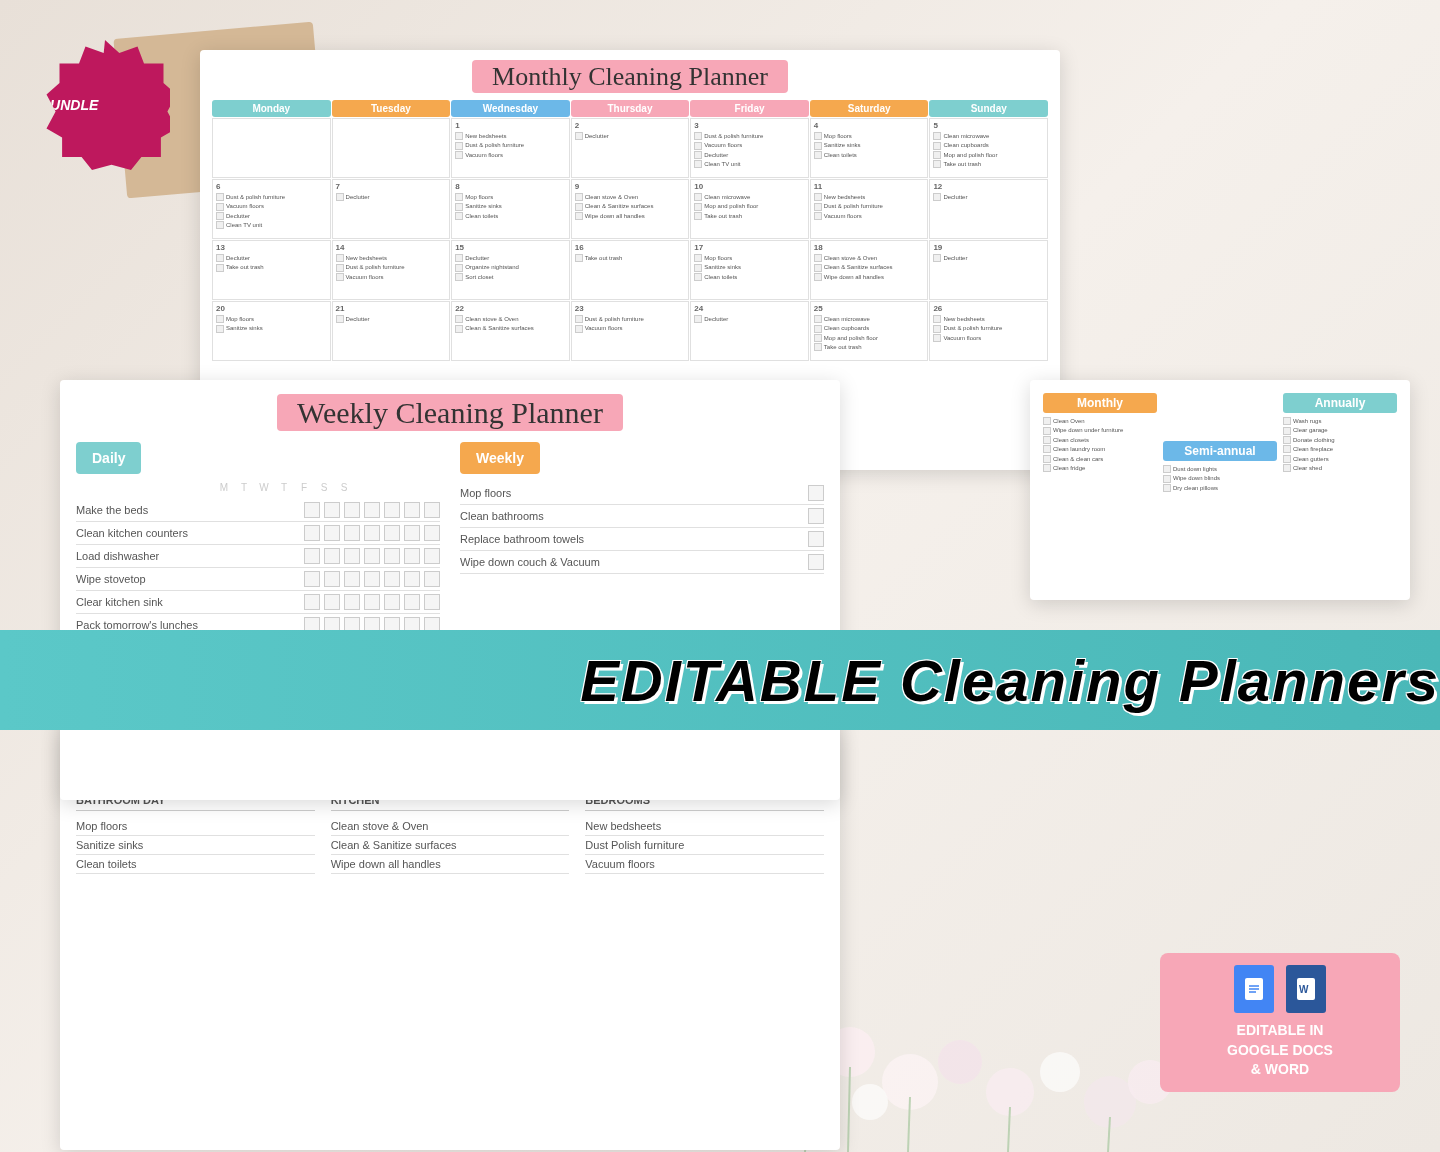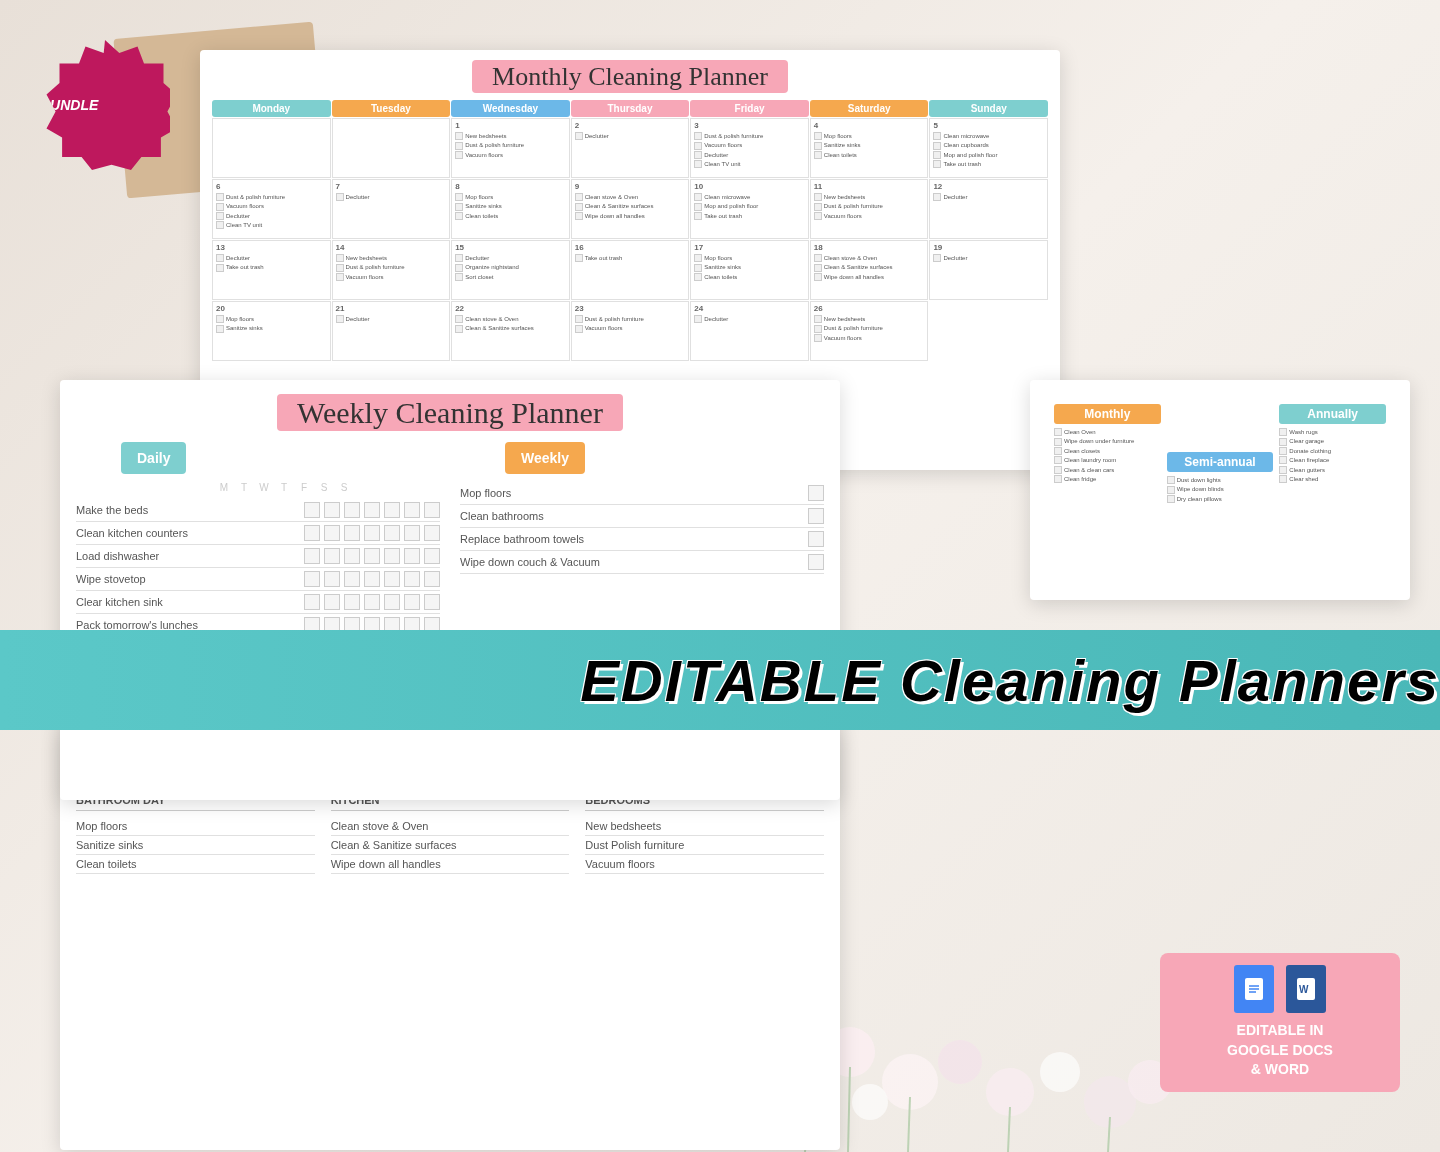--- a/index.html
+++ b/index.html
@@ -170,21 +170,20 @@
     }
 
     .section-label {
       display: inline-block;
       padding: 8px 16px;
       border-radius: 4px;
       font-size: 14px;
       font-weight: bold;
       color: white;
       margin-bottom: 8px;
-      margin-left: 45px;
     }
     .label-daily { background: #7ecfcf; }
     .label-weekly { background: #f5a84e; }
     .label-monday { background: #f7a7b7; }
     .label-tuesday { background: #7ecfcf; }
 
     .daily-section { flex: 1; }
     .weekly-section { flex: 1; }
 
     .days-row {
@@ -222,21 +221,21 @@
       position: absolute;
       top: 380px;
       right: 30px;
       width: 380px;
       height: 220px;
       background: white;
       z-index: 8;
       border-radius: 4px;
       box-shadow: 0 4px 20px rgba(0,0,0,0.15);
       overflow: hidden;
-      padding: 24px;
+      padding: 13px;
     }
     .right-card-grid {
       display: grid;
       grid-template-columns: repeat(3, 1fr);
       gap: 6px;
     }
     .period-header {
       text-align: center;
       padding: 3px 8px;
       border-radius: 3px;
@@ -659,20 +658,39 @@
       <div class="task-item">
           <div class="task-check"></div>
           <span class="cell-text">Vacuum floors</span>
         </div>
     </div>
     <div class="day-cell">
       <div class="day-num">24</div>
       <div class="task-item">
           <div class="task-check"></div>
           <span class="cell-text">Declutter</span>
+        </div>
+    </div>
+    <div class="day-cell">
+      <div class="day-num">25</div>
+      <div class="task-item">
+          <div class="task-check"></div>
+          <span class="cell-text">Clean microwave</span>
+        </div>
+      <div class="task-item">
+          <div class="task-check"></div>
+          <span class="cell-text">Clean cupboards</span>
+        </div>
+      <div class="task-item">
+          <div class="task-check"></div>
+          <span class="cell-text">Mop and polish floor</span>
+        </div>
+      <div class="task-item">
+          <div class="task-check"></div>
+          <span class="cell-text">Take out trash</span>
         </div>
     </div>
     <div class="day-cell">
       <div class="day-num">26</div>
       <div class="task-item">
           <div class="task-check"></div>
           <span class="cell-text">New bedsheets</span>
         </div>
       <div class="task-item">
           <div class="task-check"></div>

